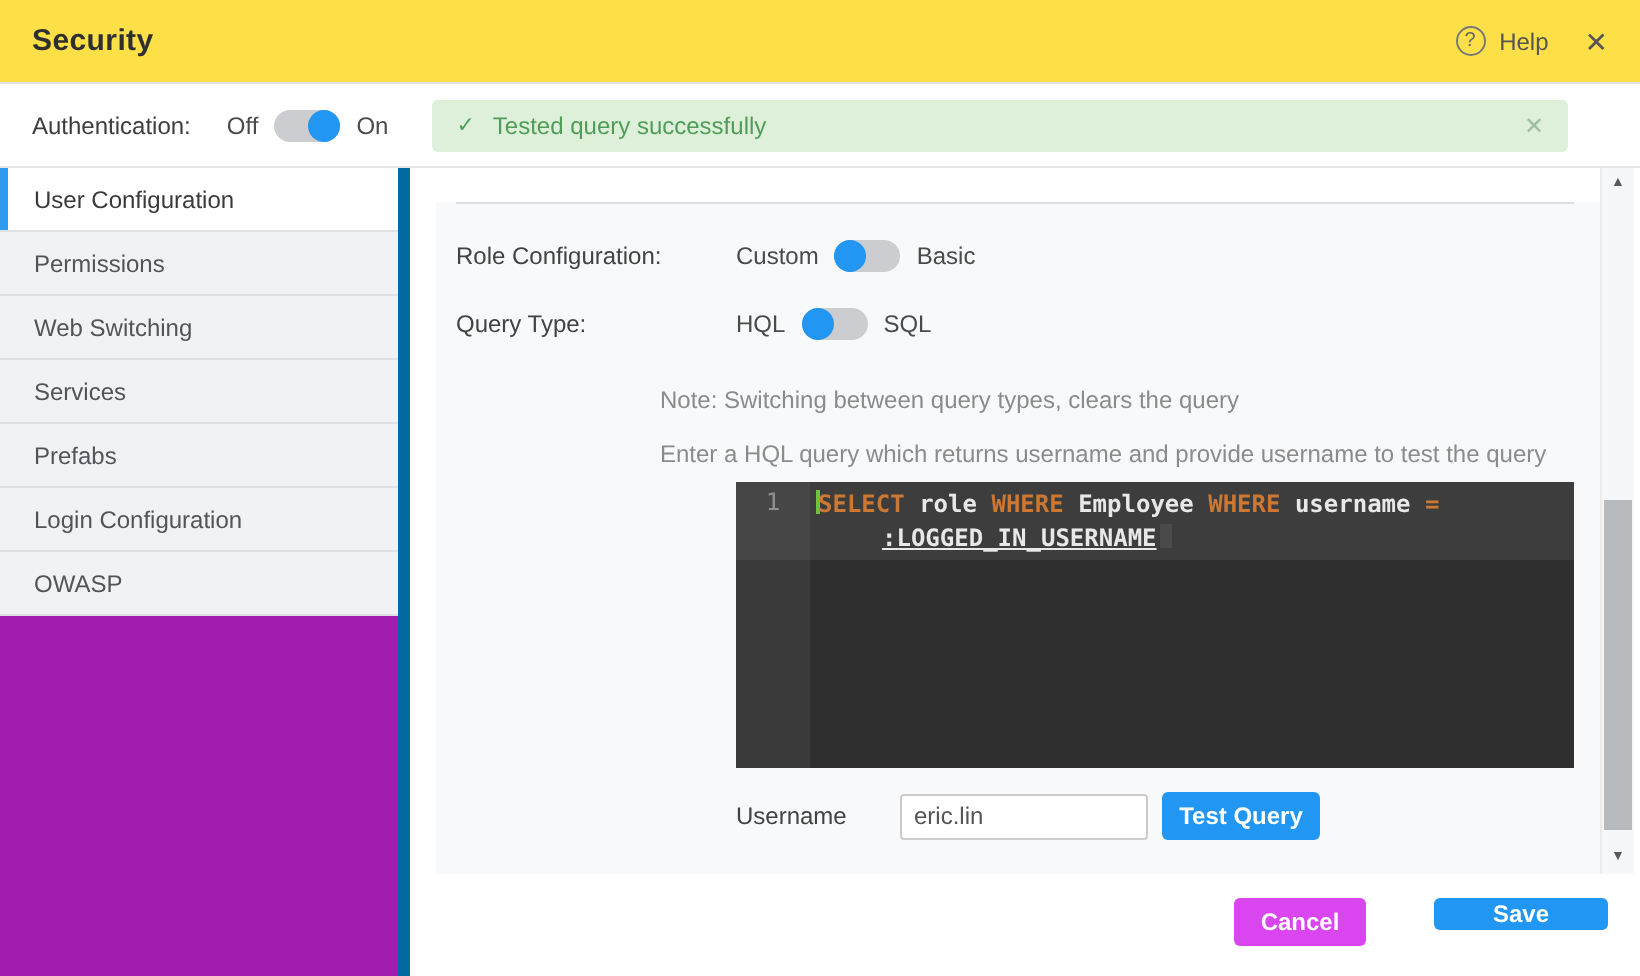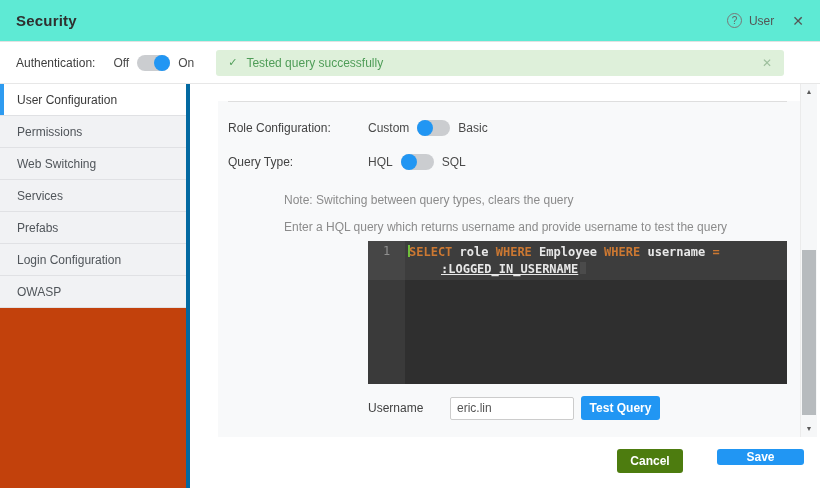--- a/index.html
+++ b/index.html
@@ -9,21 +9,21 @@
     font-size: 12px;
     color: #444;
     background: #fff;
     position: relative;
     overflow: hidden;
   }
 
   
   .titlebar {
     position: absolute; left: 0; top: 0; width: 820px; height: 42px;
-    background: #5eead4; border-bottom: 1px solid #e2e2e2;
+    background: #fde047; border-bottom: 1px solid #e2e2e2;
     display: flex; align-items: center; padding: 0 16px;
   }
   .title { font-size: 15px; font-weight: 700; color: #2f2f2f; letter-spacing: .2px; }
   .titlebar-right { margin-left: auto; display: flex; align-items: center; }
   .help { display: flex; align-items: center; gap: 7px; color: #555; cursor: pointer; }
   .help-circle {
     width: 15px; height: 15px; border: 1px solid #787878; border-radius: 50%;
     display: flex; align-items: center; justify-content: center;
     font-size: 10px; color: #666;
   }
@@ -51,22 +51,22 @@
   .banner {
     margin-left: 22px; flex: 1; height: 26px; background: #def0da;
     border-radius: 3px; display: flex; align-items: center;
     padding: 0 12px; color: #4f9d58;
   }
   .banner-check { margin-right: 9px; font-size: 11px; }
   .banner-close { margin-left: auto; color: #9dbf9d; font-size: 12px; cursor: pointer; }
 
   
   .sidebar {
-    position: absolute; left: 0; top: 84px; width: 190px; bottom: 0;
-    background: #c2410c; border-right: 4px solid #0369a1;
+    position: absolute; left: 0; top: 84px; width: 205px; bottom: 0;
+    background: #a21caf; border-right: 6px solid #0369a1;
   }
   .side-item {
     height: 32px; border-bottom: 1px solid #e0e1e4;
     display: flex; align-items: center; padding-left: 17px;
     color: #50555a; cursor: pointer; position: relative; background: #f1f2f4;
   }
   .side-item.active { background: #fff; color: #3a3a3a; }
   .side-item.active::before {
     content: ""; position: absolute; left: 0; top: 0; bottom: 0;
     width: 4px; background: #2e9bf0;
@@ -79,21 +79,21 @@
     background: #f8f9fa; overflow: hidden;
   }
   .panel-top { height: 9px; background: #fff; }
   .panel-divider { border-bottom: 1px solid #dedede; margin: 0 13px 0 10px; }
   .form { padding-left: 10px; }
   .form-row { display: flex; align-items: center; margin-top: 13px; height: 26px; }
   .form-row.second { margin-top: 8px; }
   .f-label { width: 140px; color: #424242; }
   .switch-group { display: flex; align-items: center; }
 
-  .note { margin-left: 56px; margin-top: 18px; color: #8b8b8b; }
+  .note { margin-left: 102px; margin-top: 18px; color: #8b8b8b; }
   .note2 { margin-top: 13px; }
 
   
   .editor {
     margin-left: 140px; margin-top: 7px; width: 419px; height: 143px;
     background: #2f2f2f; display: flex; flex-direction: column;
     font-family: "DejaVu Sans Mono", monospace; font-size: 12px; font-weight: 600;
   }
   .ed-row { display: flex; }
   .ed-row .gutter-cell {
@@ -135,32 +135,32 @@
   }
   .sb-arrow { position: absolute; left: 0; width: 16px; text-align: center;
               color: #5a5a5a; font-size: 7px; line-height: 8px; cursor: pointer; }
   .sb-up { top: 4px; }
   .sb-down { bottom: 4px; }
   .sb-thumb { position: absolute; left: 1px; width: 14px; top: 166px; height: 165px;
               background: #b7bbbe; cursor: pointer; }
 
   
   .footer { position: absolute; left: 0; top: 353px; right: 0; bottom: 0; background: #fff; }
-  .btn-cancel { position: absolute; right: 137px; top: 12px; width: 66px; height: 24px; background: #4d7c0f; }
+  .btn-cancel { position: absolute; right: 137px; top: 12px; width: 66px; height: 24px; background: #d946ef; }
   .btn-save   { position: absolute; right: 16px;  top: 12px; width: 87px; height: 16px; background: #2196f3; }
 </style>
 </head>
 <body>
 
 <header class="titlebar">
   <span class="title">Security</span>
   <div class="titlebar-right">
     <div class="help">
       <span class="help-circle">?</span>
-      <span>User</span>
+      <span>Help</span>
     </div>
     <span class="close-x">✕</span>
   </div>
 </header>
 
 <div class="auth-row">
   <span class="auth-label">Authentication:</span>
   <span class="t-label">Off</span>
   <div class="toggle">
     <div class="knob knob-right"></div>

